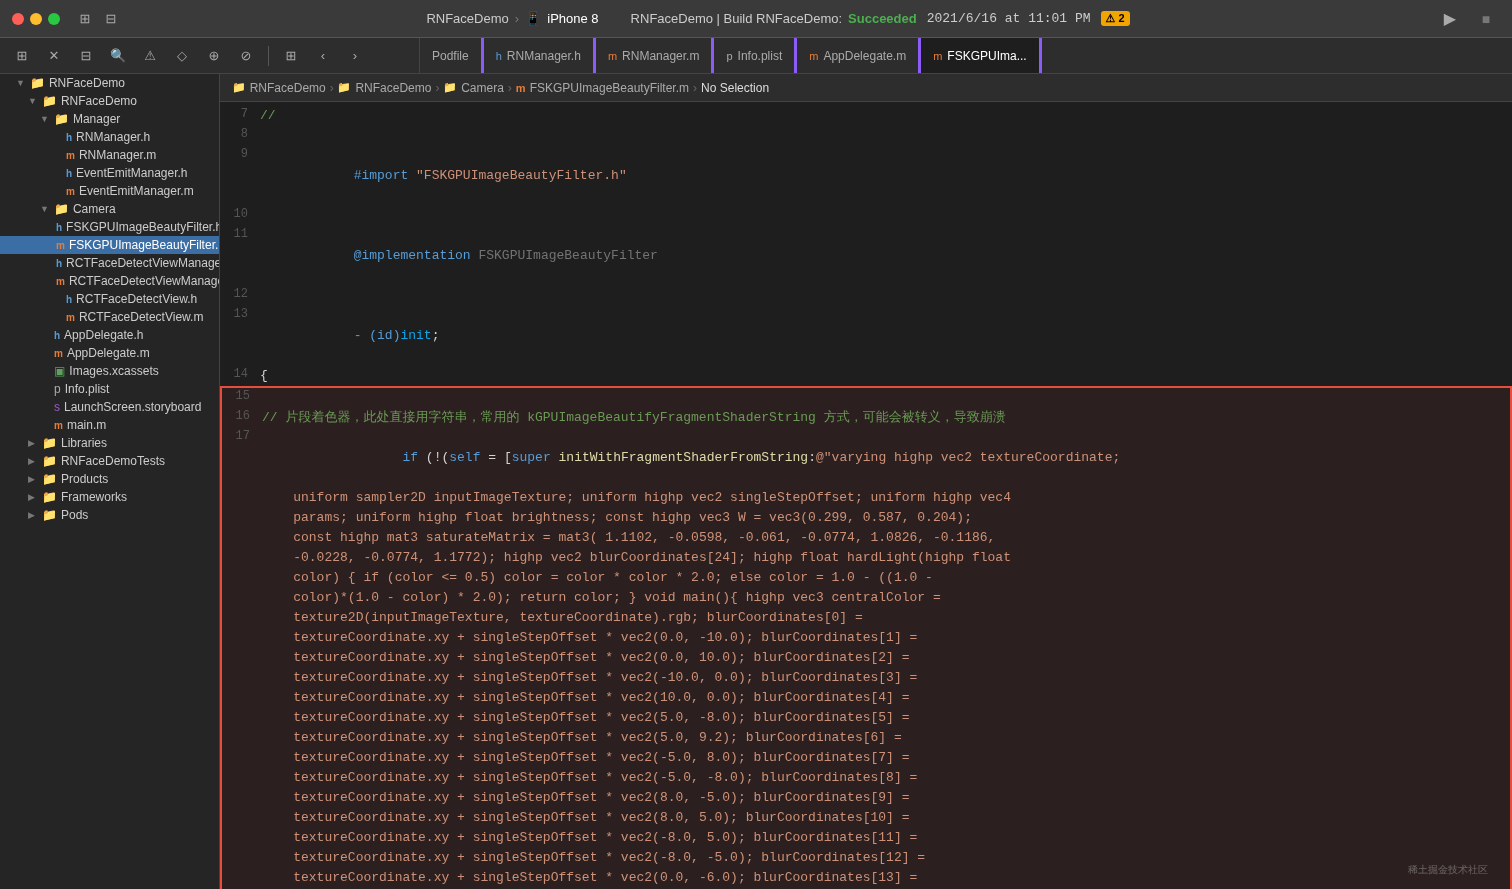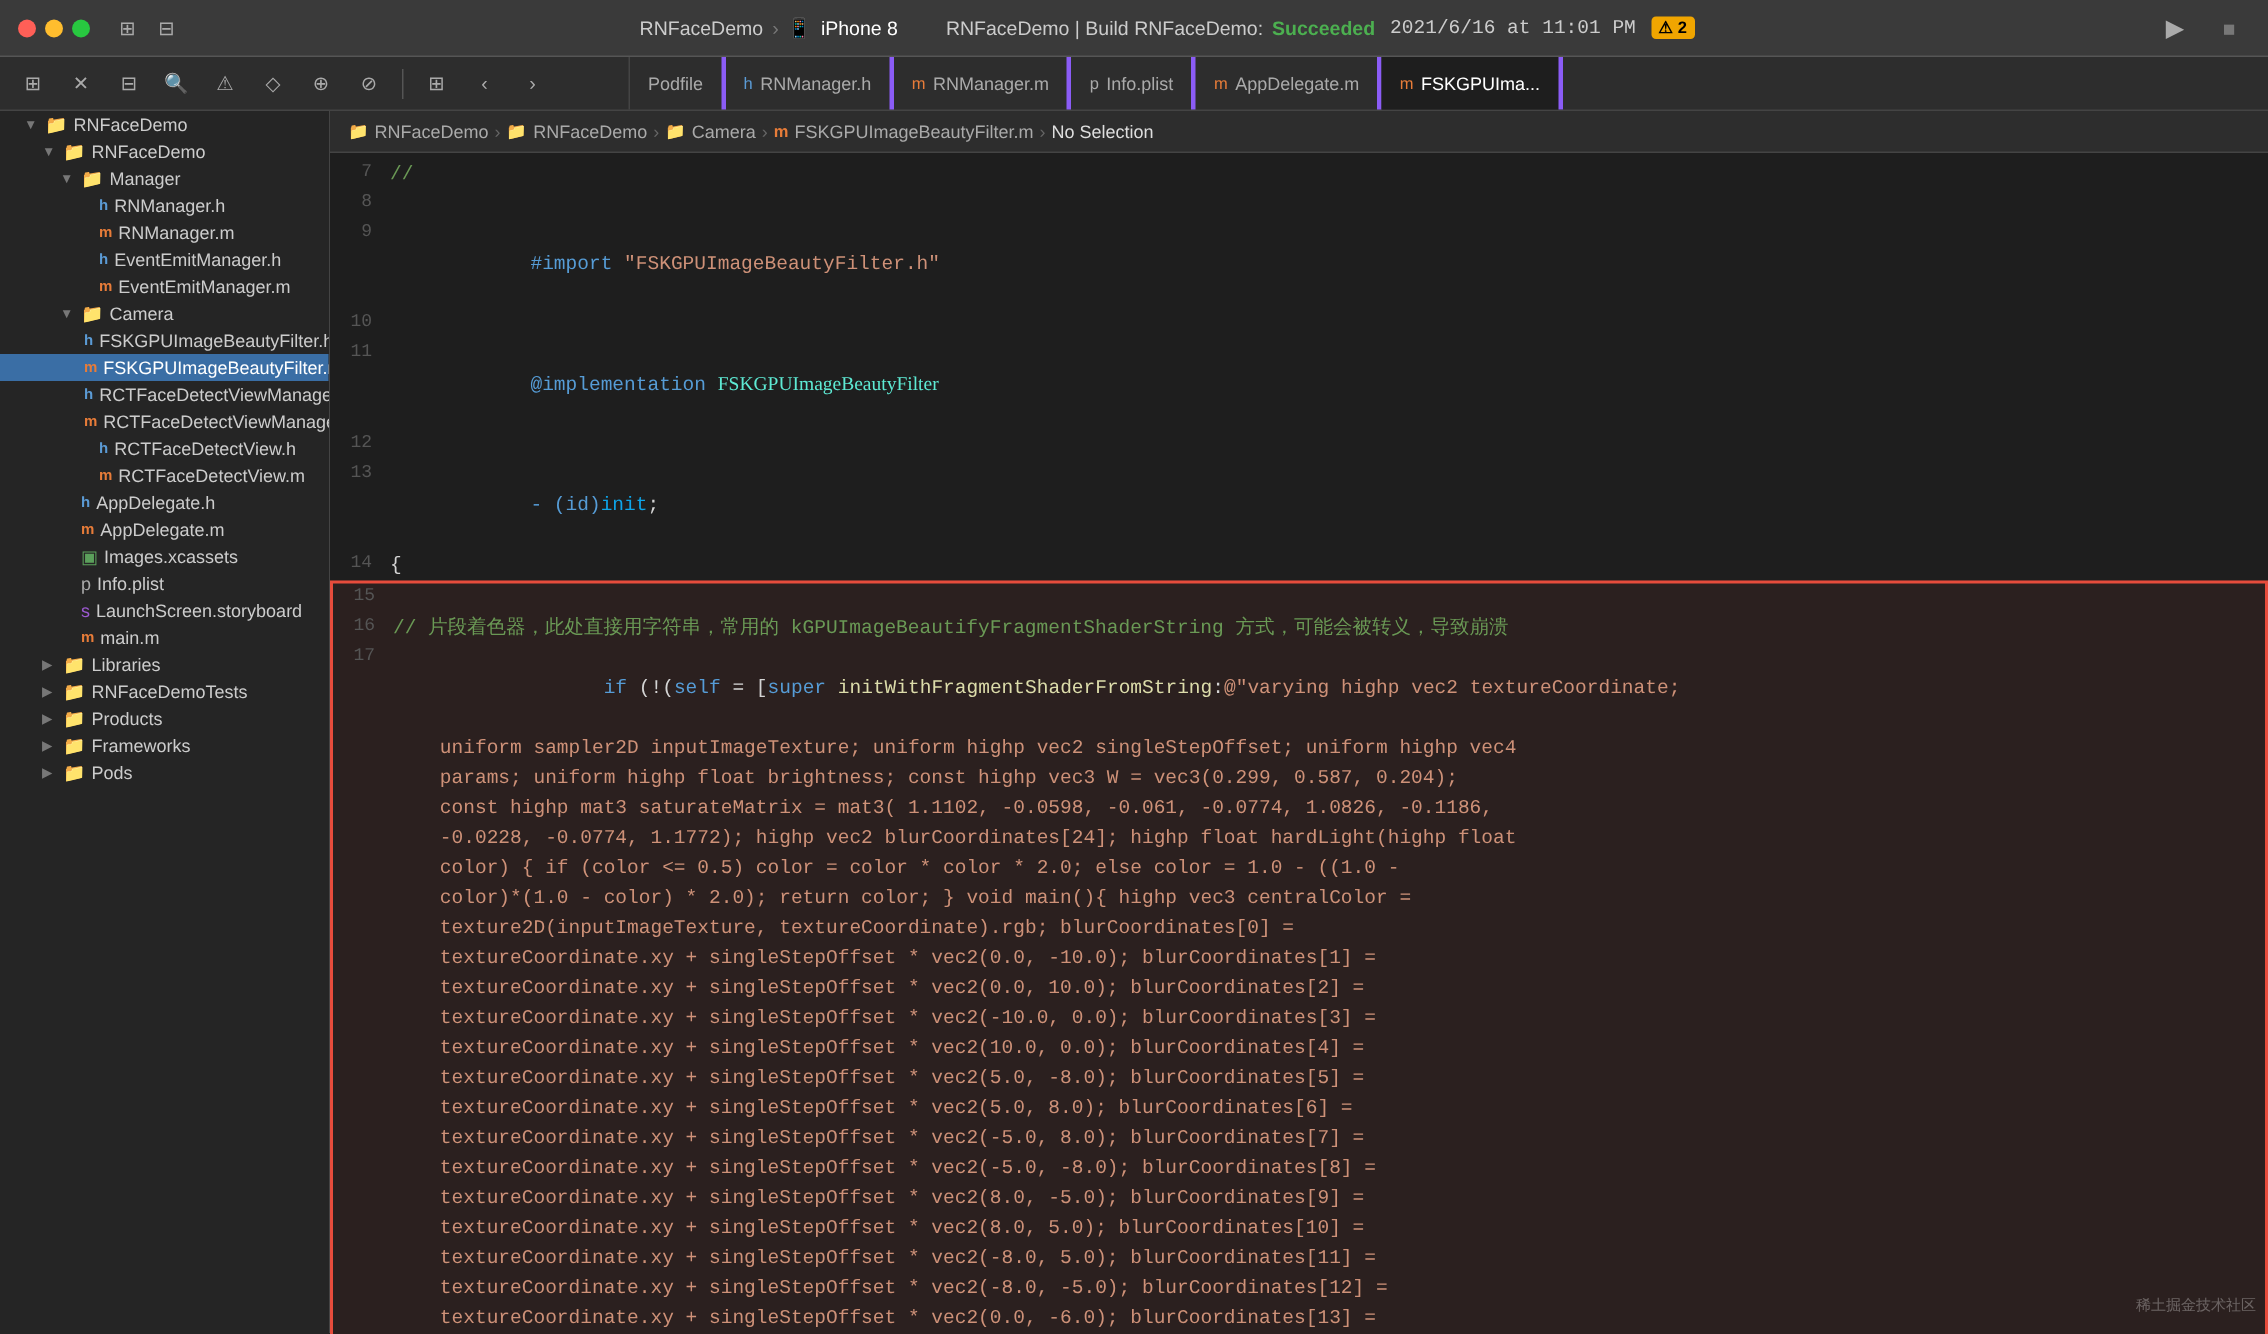--- a/index.html
+++ b/index.html
@@ -221,39 +221,39 @@
       color: #d4d4d4;
       padding-right: 16px;
       white-space: pre-wrap;
       word-break: break-all;
       line-height: 20px;
     }
 
     
     .kw-blue { color: #569cd6; }
     .kw-string { color: #ce9178; }
-    .kw-type { color: #5eead4; font-family: Liberation Serif, serif; }
+    .kw-type { color: #737373; }
     .kw-comment { color: #6a9955; }
 
     
     .highlighted-block {
       border: 2px solid #e74c3c;
       background: rgba(231, 76, 60, 0.07);
       margin: 0;
     }
 
     .code-content-area {
       padding: 4px 0;
     }
 
     
     #watermark {
       position: fixed;
       bottom: 12px;
-      right: 8px;
+      right: 24px;
       font-size: 10px;
       color: rgba(255,255,255,0.3);
       z-index: 999;
       margin-top: 25px;
     }
   </style>
 </head>
 <body>
 
 <div id="titlebar">
@@ -589,21 +589,21 @@
           <div class="code-line">
             <span class="line-num"></span>
             <span class="line-content kw-string">    textureCoordinate.xy + singleStepOffset * vec2(10.0, 0.0); blurCoordinates[4] =</span>
           </div>
           <div class="code-line">
             <span class="line-num"></span>
             <span class="line-content kw-string">    textureCoordinate.xy + singleStepOffset * vec2(5.0, -8.0); blurCoordinates[5] =</span>
           </div>
           <div class="code-line">
             <span class="line-num"></span>
-            <span class="line-content kw-string">    textureCoordinate.xy + singleStepOffset * vec2(5.0, 8.0); blurCoordinates[6] =</span>
+            <span class="line-content kw-string">    textureCoordinate.xy + singleStepOffset * vec2(5.0, 9.2); blurCoordinates[6] =</span>
           </div>
           <div class="code-line">
             <span class="line-num"></span>
             <span class="line-content kw-string">    textureCoordinate.xy + singleStepOffset * vec2(-5.0, 8.0); blurCoordinates[7] =</span>
           </div>
           <div class="code-line">
             <span class="line-num"></span>
             <span class="line-content kw-string">    textureCoordinate.xy + singleStepOffset * vec2(-5.0, -8.0); blurCoordinates[8] =</span>
           </div>
           <div class="code-line">

